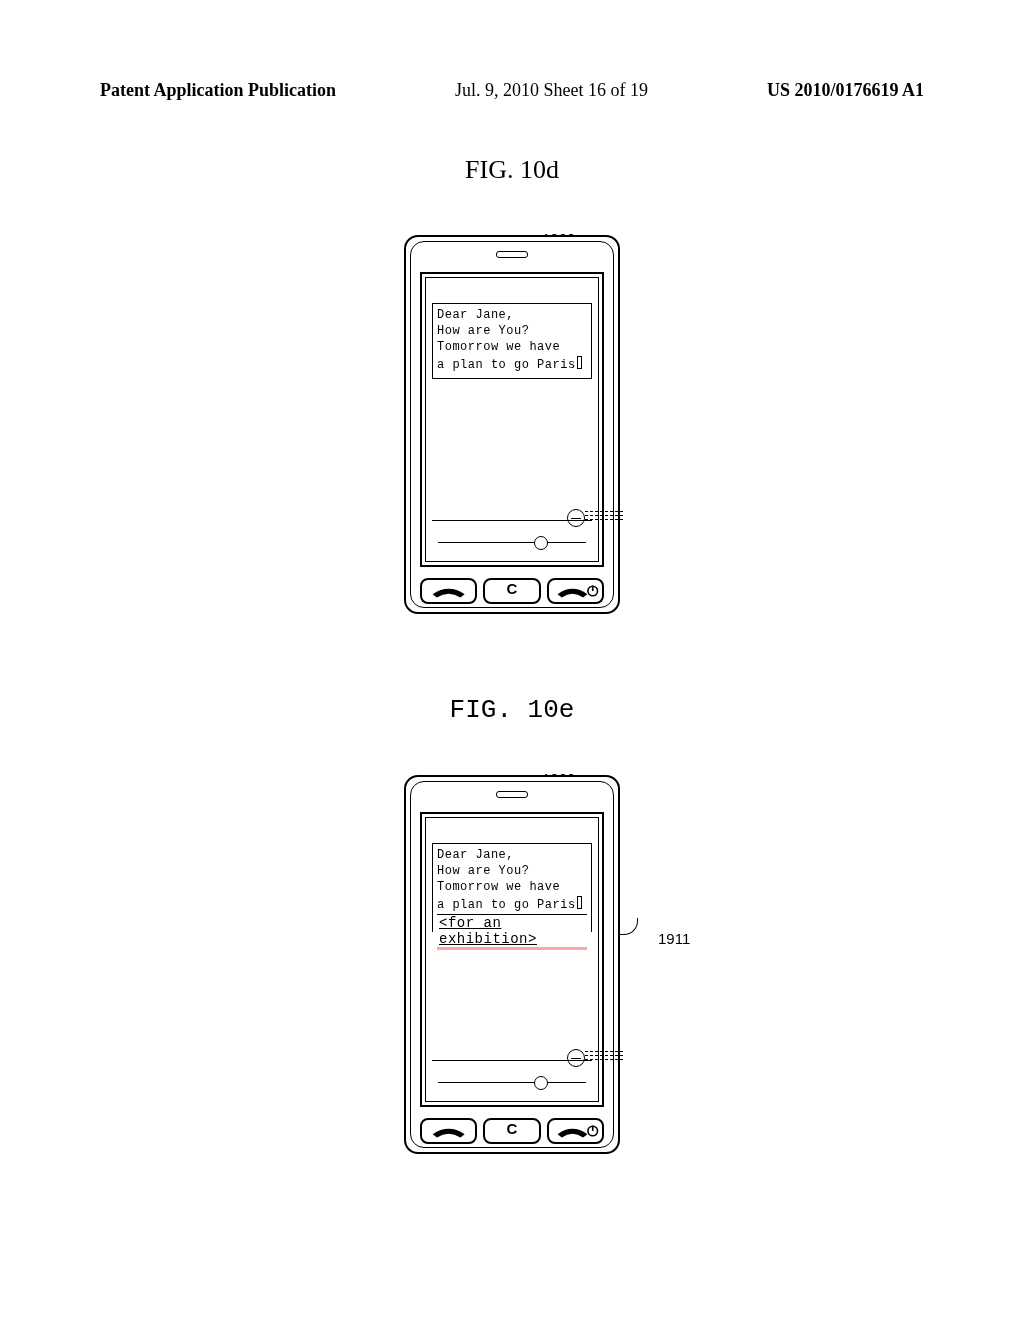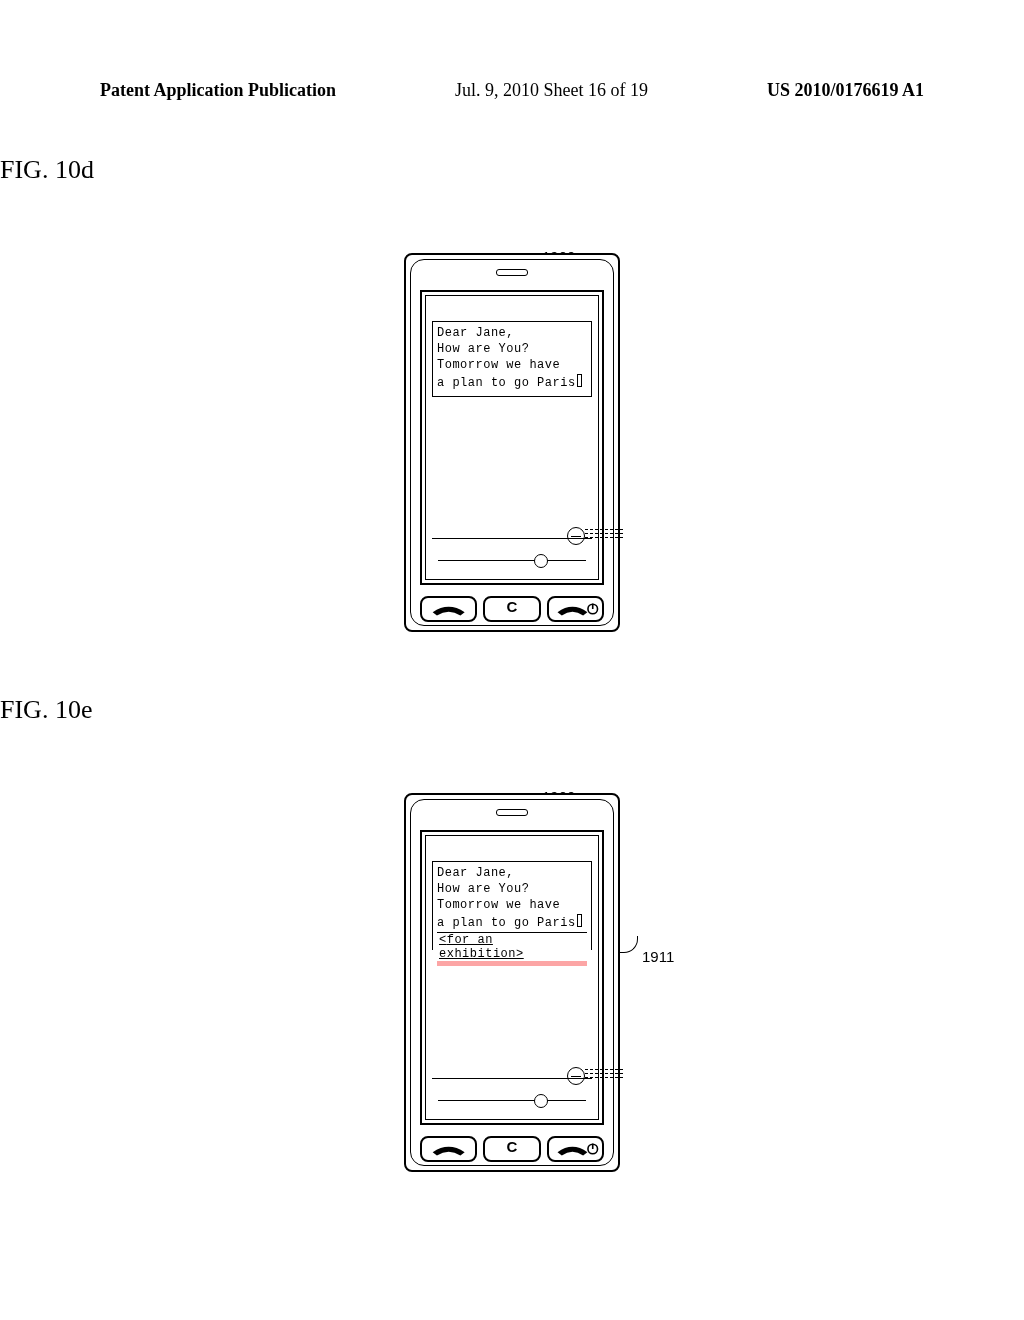--- a/index.html
+++ b/index.html
@@ -20,25 +20,26 @@
     justify-content: space-between;
     padding: 0 100px;
     box-sizing: border-box;
     font-size: 18px;
     text-align: right;
   }
   .header-left { font-weight: bold; }
   .header-center { }
   .header-right { font-weight: bold; }
   .fig-label {
+    text-align: center;
     font-size: 26px;
     font-family: "Times New Roman", serif;
   }
   .fig-d-label { position: absolute; top: 155px; left: 0; width: 100%; }
-  .fig-e-label { position: absolute; top: 695px; left: 0; width: 100%; }
+  .fig-e-label { position: absolute; top: 695px; left: 0; width: 100%; font-family: Liberation Mono, monospace; }
 
   .figure-container-d { position: absolute; top: 215px; left: 0; width: 100%; }
   .figure-container-e { position: absolute; top: 755px; left: 0; width: 100%; }
 
   .phone-wrap {
     position: relative;
     width: 260px;
     margin: 0 auto;
   }
   .ref-top {
@@ -69,22 +70,22 @@
     width: 14px;
     height: 30px;
     border-left: 1.5px solid black;
     transform: skewX(15deg);
   }
 
   .phone {
     width: 212px;
     height: 375px;
     border: 2.5px solid black;
-    border-radius: 8px;
-    margin: 38px auto 0 auto;
+    border-radius: 14px;
+    margin: 20px auto 0 auto;
     position: relative;
     background: white;
   }
   .phone-inner-border {
     position: absolute;
     top: 4px; left: 4px; right: 4px; bottom: 4px;
     border: 1.5px solid black;
     border-radius: 14px;
   }
   .speaker {
@@ -122,25 +123,25 @@
   }
   .text-area .line {
     font-family: "Courier New", monospace;
     font-size: 12px;
     letter-spacing: 0.5px;
     white-space: nowrap;
     line-height: 1.35;
   }
   .text-area .extra-line {
     font-family: "Courier New", monospace;
-    font-size: 12px;
+    font-size: 14px;
     letter-spacing: 0.5px;
     text-decoration: underline;
     border-top: 1px solid black;
-    border-bottom: 5px solid #fca5a5;
+    border-bottom: 3px solid #fca5a5;
     margin-top: 1px;
     padding: 0 2px;
   }
   .cursor {
     display: inline-block;
     border-left: 1.2px solid black;
     border-right: 1.2px solid black;
     border-top: 1.2px solid black;
     border-bottom: 1.2px solid black;
     width: 3px;
@@ -213,20 +214,21 @@
     font-family: Arial, sans-serif;
     font-weight: bold;
     font-size: 15px;
     line-height: 18px;
   }
 
   .ref-side {
     position: absolute;
     font-family: Arial, sans-serif;
     font-size: 15px;
+    margin-left: 16px;
   }
   .lead-side-curve {
     position: absolute;
     width: 40px;
     height: 16px;
     border-bottom: 1.5px solid black;
     border-right: 1.5px solid black;
     border-bottom-right-radius: 14px;
   }
 </style>

